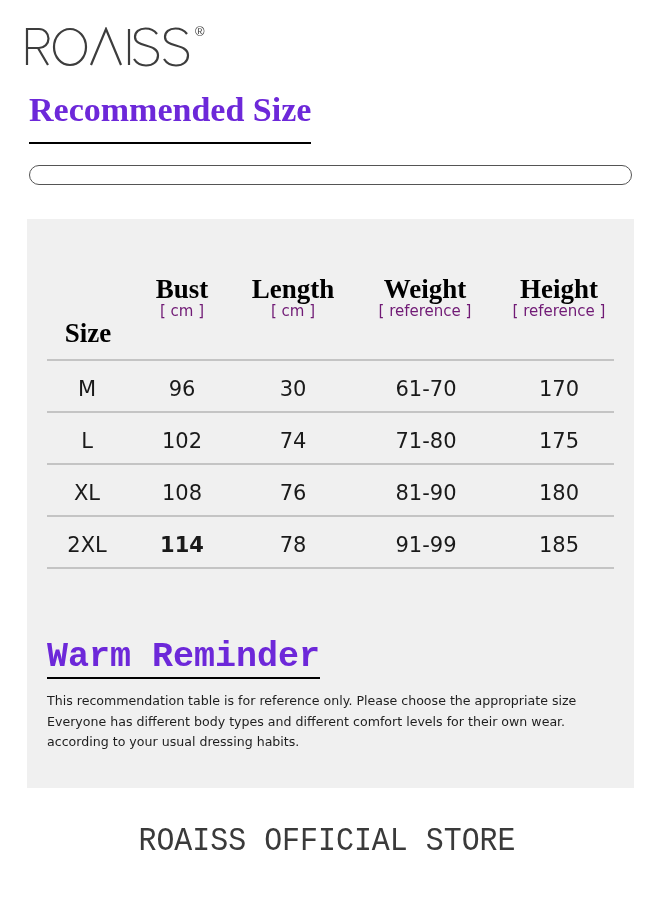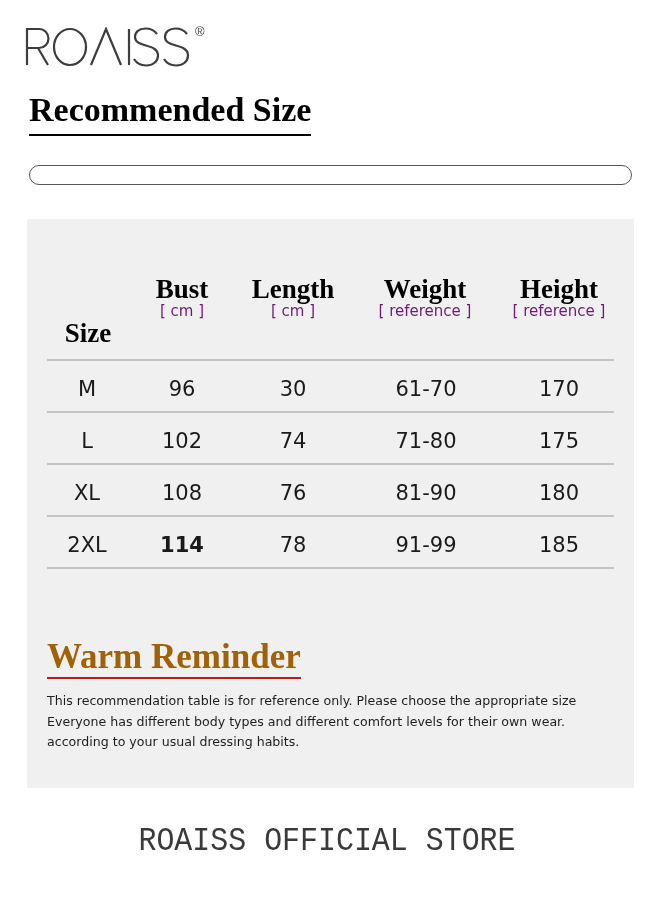--- a/index.html
+++ b/index.html
@@ -11,22 +11,22 @@
       position: absolute; left: 24px; top: 27px; height: 40px; display: flex; align-items: flex-start;
     }
     .logo svg { display: block; }
     .logo .reg {
       font-family: "Liberation Sans", sans-serif; font-size: 13px; color: #3d3d3d;
       margin-left: 3px; margin-top: -2px; line-height: 1;
     }
     .title-main {
       position: absolute; left: 29px; top: 90px;
       font-family: "Liberation Serif", serif; font-weight: bold; font-size: 34px;
-      color: #000000; line-height: 40px; letter-spacing: 0px;
-      border-bottom: 2px solid #000; padding-bottom: 4px;
+      color: #6d28d9; line-height: 40px; letter-spacing: 0px;
+      border-bottom: 2px solid #000; padding-bottom: 12px;
     }
     .pill {
       position: absolute; left: 29px; top: 165px; width: 603px; height: 20px;
       border: 1.3px solid #555; border-radius: 10px; background: #fff;
     }
     .panel {
       position: absolute; left: 27px; top: 219px; width: 607px; height: 569px;
       background: #f0f0f0;
     }
     .th {
@@ -40,22 +40,22 @@
     }
     .divider {
       position: absolute; left: 47px; width: 567px; height: 2px; background: #c4c4c4;
     }
     .cell {
       position: absolute; text-align: center; width: 120px; margin-left: -60px;
       font-family: "DejaVu Sans", sans-serif; font-size: 21px; color: #1a1a1a; line-height: 26px;
     }
     .warm-title {
       position: absolute; left: 47px; top: 637px;
-      font-family: Liberation Serif, serif; font-weight: bold; font-size: 35px; color: #a16207;
-      line-height: 40px; border-bottom: 2px solid #b91c1c;
+      font-family: Liberation Mono, monospace; font-weight: bold; font-size: 35px; color: #6d28d9;
+      line-height: 40px; border-bottom: 2px solid #000000;
     }
     .warm-body {
       position: absolute; left: 47px; top: 691px; width: 560px;
       font-family: "DejaVu Sans", sans-serif; font-size: 12.6px; color: #1e1e1e; line-height: 20.5px;
     }
     .footer {
       position: absolute; left: 0; top: 820px; width: 654px; text-align: center;
       font-family: "Liberation Mono", monospace; font-size: 34px; color: #3a3a3a; line-height: 42px;
       transform: scaleX(0.88); transform-origin: 327px 0;
     }

